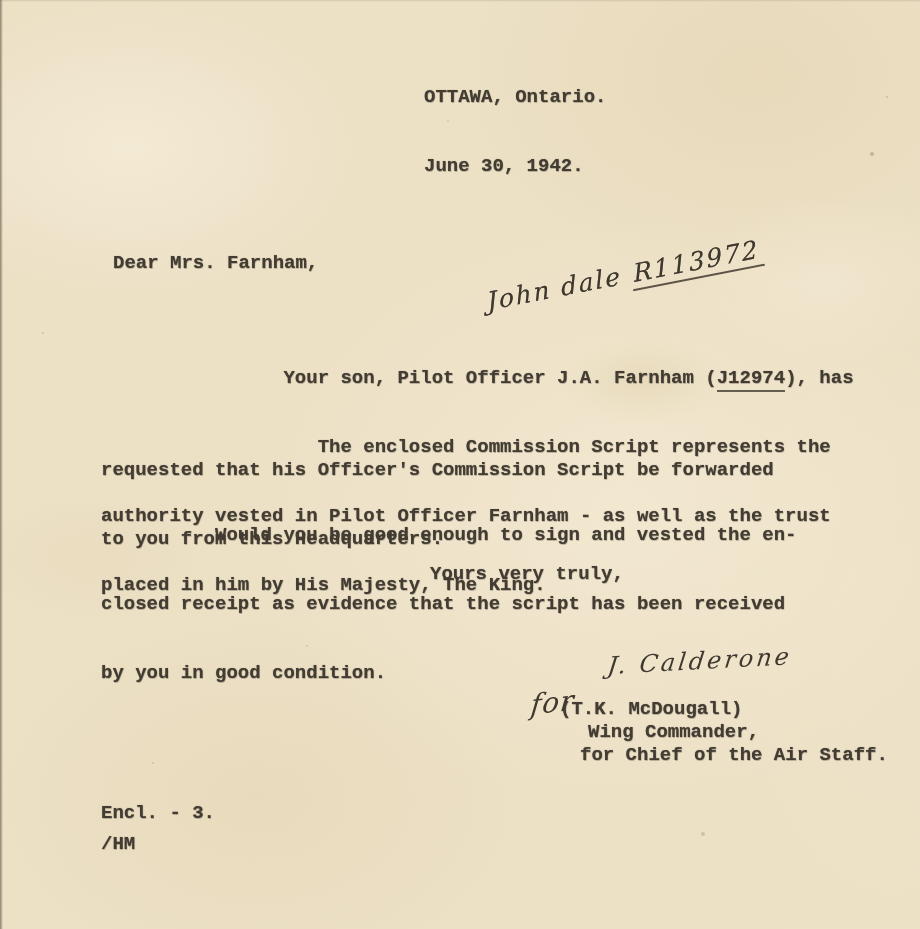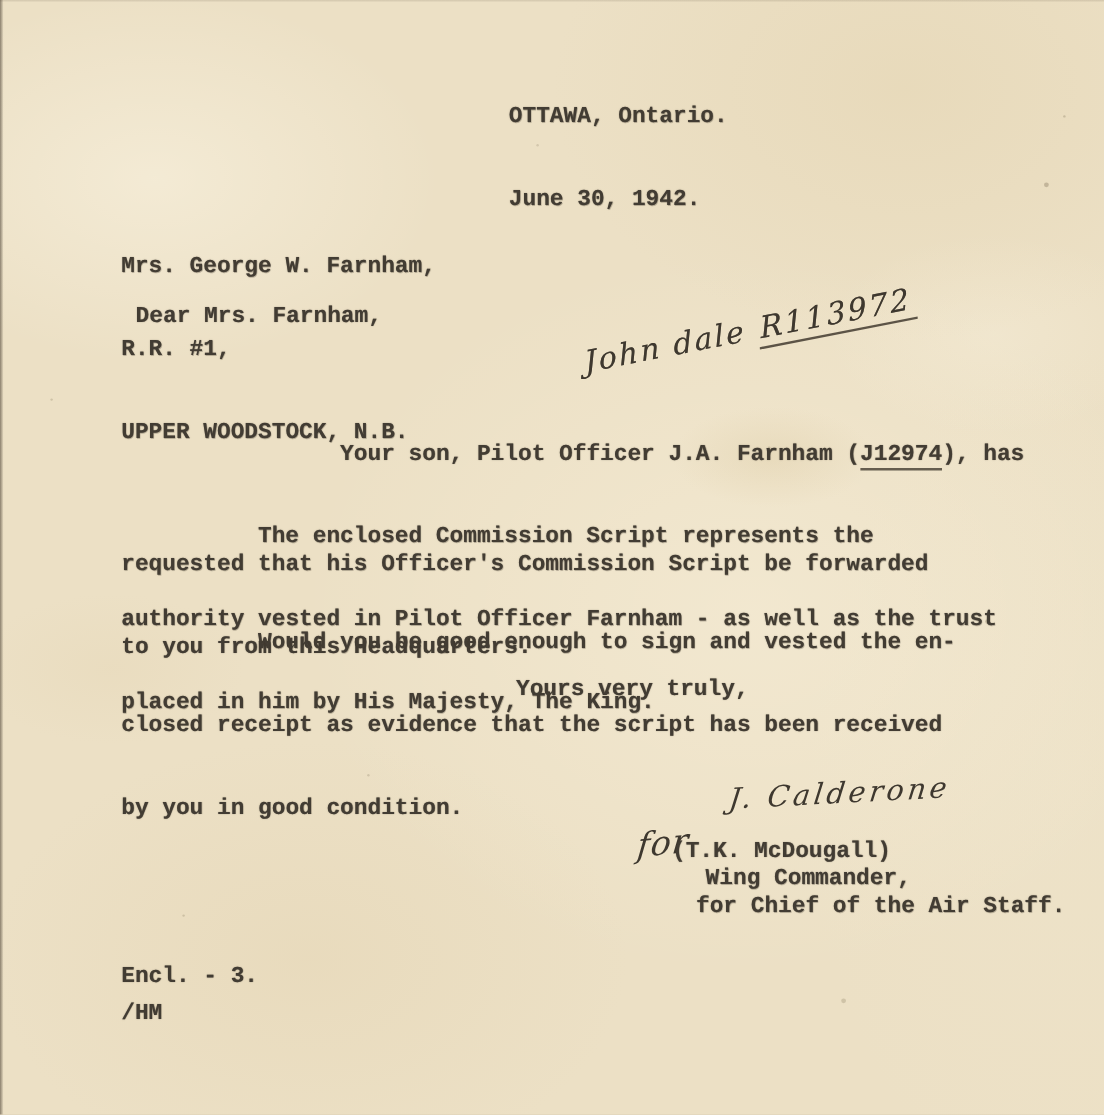--- a/index.html
+++ b/index.html
@@ -53,21 +53,21 @@
       447px 120px 0 0 rgba(105,90,65,0.18);
   }
   .typed {
     position: absolute;
     font: bold 19px/23px "Liberation Mono", monospace;
     color: #423c33;
     text-shadow: 0 0 1px rgba(62,55,44,0.55), 0.5px 0.5px 0 rgba(62,55,44,0.25);
     white-space: pre;
   }
   .typed .line { white-space: pre; }
-  .indent { padding-left: 114px; }
+  .indent { padding-left: 114px; text-align: right; }
   .num-underline {
     border-bottom: 2px solid rgba(55,48,38,0.75);
     padding-bottom: 1px;
   }
   .hand {
     position: absolute;
     font-family: "DejaVu Serif", serif;
     font-style: italic;
     color: #3e382f;
     white-space: pre;
@@ -105,25 +105,20 @@
   <div class="texture"></div>
   <div class="edge-left"></div>
   <div class="edge-top"></div>
   <div class="specks"></div>
 
   <div class="typed" style="left:424px; top:40px;">
     <div class="line">OTTAWA, Ontario.</div>
     <div class="line">June 30, 1942.</div>
   </div>
 
-  <div class="typed" style="left:101px; top:165px;">
-    <div class="line">Mrs. George W. Farnham,</div>
-    <div class="line">R.R. #1,</div>
-    <div class="line">UPPER WOODSTOCK, N.B.</div>
-  </div>
 
   <div class="typed" style="left:101px; top:252px;margin-left:12px;">Dear Mrs. Farnham,</div>
 
   <div class="hand annotation">
     <span>John dale </span><span class="underlined">R113972</span>
   </div>
 
   <div class="typed" style="left:101px; top:298px;">
     <div class="line indent">
       <span>Your son, Pilot Officer J.A. Farnham (</span><span class="num-underline">J12974</span><span>), has</span>

